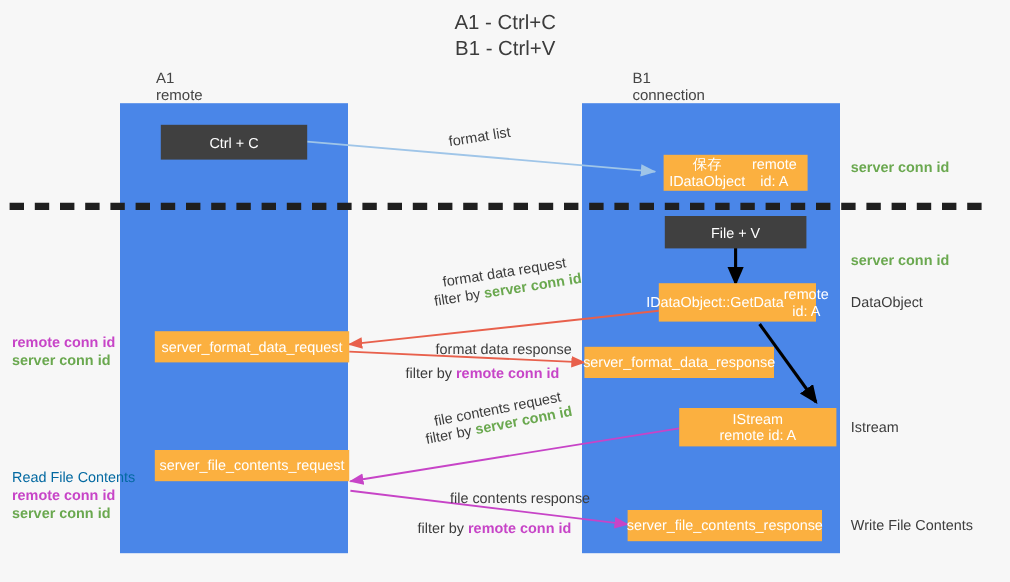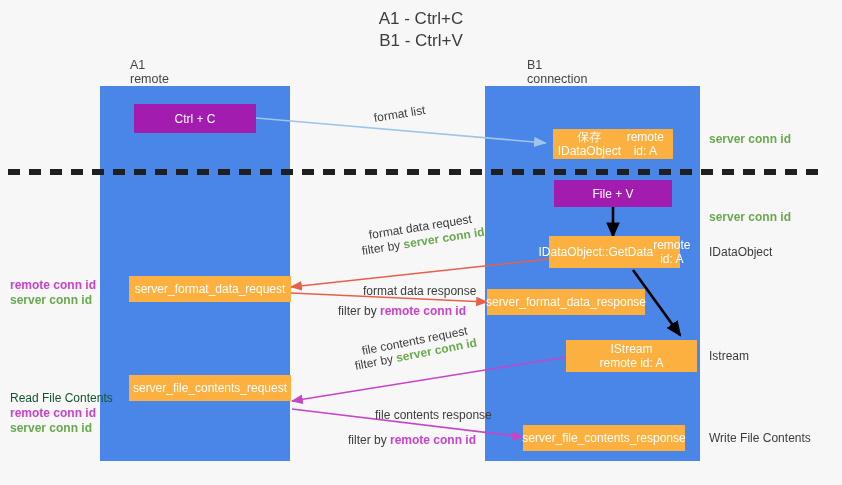--- a/index.html
+++ b/index.html
@@ -29,35 +29,35 @@
   
   .lane{position:absolute;background:#4a86e8;}
 
   
   .node{
     position:absolute;box-sizing:border-box;
     display:flex;align-items:center;justify-content:center;
     text-align:center;color:#ffffff;font-size:12px;line-height:14px;
     padding:2px 4px;
   }
-  .node.green{background:#a21caf;}
+  .node.green{background:#404040;}
   .node.orange{background:#fbb040;}
   .node .sub{display:block;font-size:12px;}
 
   
   .lbl{position:absolute;font-size:12px;line-height:15px;color:#3c3c3c;white-space:nowrap;}
   .lbl.green{color:#6aa84f;font-weight:bold;}
   .rot-a{transform:rotate(-9deg);transform-origin:left center;}
   .rot-b{transform:rotate(-11deg);transform-origin:left center;}
   .mix .g{color:#6aa84f;font-weight:bold;}
   .mix .m{color:#c744c7;font-weight:bold;}
   .stack{position:absolute;font-size:12px;line-height:15px;white-space:nowrap;}
   .stack .g{color:#6aa84f;font-weight:bold;display:block;}
   .stack .m{color:#c744c7;font-weight:bold;display:block;}
-  .stack .n{color:#14532d;display:block;}
+  .stack .n{color:#0369a1;display:block;}
 </style>
 </head>
 <body>
 
 <div id="stage">
 
   <div class="title">
     <div>A1 - Ctrl+C</div>
     <div>B1 - Ctrl+V</div>
   </div>
@@ -163,21 +163,21 @@
     <span>filter by </span><span class="g">server conn id</span>
   </div>
 
   <div class="lbl" style="left:375px;top:408px;">file contents response</div>
   <div class="lbl mix" style="left:348px;top:433px;">
     <span>filter by </span><span class="m">remote conn id</span>
   </div>
 
   <div class="lbl green" style="left:709px;top:132px;">server conn id</div>
   <div class="lbl green" style="left:709px;top:210px;">server conn id</div>
-  <div class="lbl" style="left:709px;top:245px;">IDataObject</div>
+  <div class="lbl" style="left:709px;top:245px;">DataObject</div>
   <div class="lbl" style="left:709px;top:349px;">Istream</div>
   <div class="lbl" style="left:709px;top:431px;">Write File Contents</div>
 
   <div class="stack" style="left:10px;top:278px;">
     <span class="m">remote conn id</span>
     <span class="g">server conn id</span>
   </div>
 
   <div class="stack" style="left:10px;top:391px;">
     <span class="n">Read File Contents</span>

